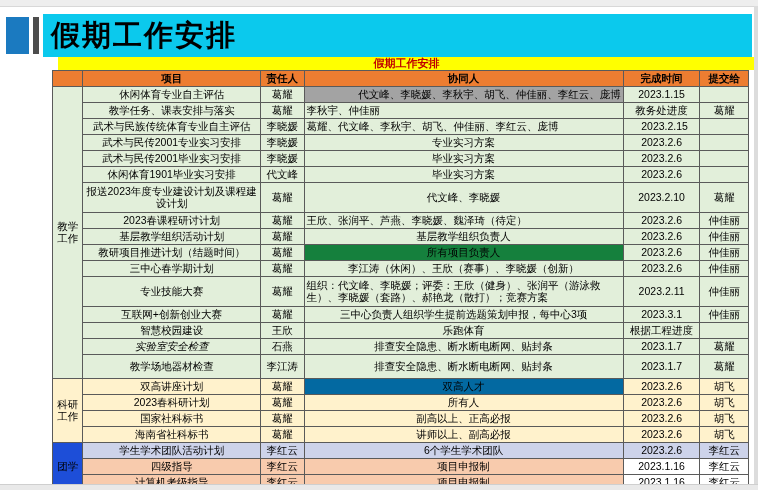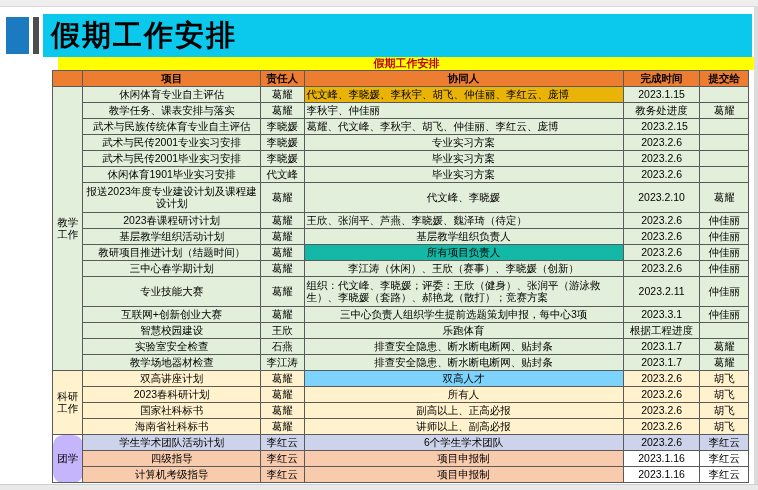--- a/index.html
+++ b/index.html
@@ -58,21 +58,21 @@
         <th>协同人</th>
         <th>完成时间</th>
         <th>提交给</th>
       </tr>
     </thead>
     <tbody>
         <tr style="height: 16px;">
           <td rowspan="16" class="section-cell" style="background: rgb(226, 239, 218);">教学<br>工作</td>
           <td style="background: rgb(226, 239, 218);">休闲体育专业自主评估</td>
           <td style="background: rgb(226, 239, 218);">葛耀</td>
-          <td style="background: #eab308; text-align: left;">代文峰、李晓媛、李秋宇、胡飞、仲佳丽、李红云、庞博</td>
+          <td style="background: #a3a3a3; text-align: right;">代文峰、李晓媛、李秋宇、胡飞、仲佳丽、李红云、庞博</td>
           <td style="background: rgb(226, 239, 218);">2023.1.15</td>
           <td style="background: rgb(226, 239, 218);"></td>
         </tr>
         <tr style="height: 16px;">
           <td style="background: rgb(226, 239, 218);">教学任务、课表安排与落实</td>
           <td style="background: rgb(226, 239, 218);">葛耀</td>
           <td style="background: rgb(226, 239, 218); text-align: left;">李秋宇、仲佳丽</td>
           <td style="background: rgb(226, 239, 218);">教务处进度</td>
           <td style="background: rgb(226, 239, 218);">葛耀</td>
         </tr>
@@ -121,21 +121,21 @@
         <tr style="height: 16px;">
           <td style="background: rgb(226, 239, 218);">基层教学组织活动计划</td>
           <td style="background: rgb(226, 239, 218);">葛耀</td>
           <td style="background: rgb(226, 239, 218);">基层教学组织负责人</td>
           <td style="background: rgb(226, 239, 218);">2023.2.6</td>
           <td style="background: rgb(226, 239, 218);">仲佳丽</td>
         </tr>
         <tr style="height: 16px;">
           <td style="background: rgb(226, 239, 218);">教研项目推进计划（结题时间）</td>
           <td style="background: rgb(226, 239, 218);">葛耀</td>
-          <td style="background: #14b8a6;">所有项目负责人</td>
+          <td style="background: #15803d;">所有项目负责人</td>
           <td style="background: rgb(226, 239, 218);">2023.2.6</td>
           <td style="background: rgb(226, 239, 218);">仲佳丽</td>
         </tr>
         <tr style="height: 16px;">
           <td style="background: rgb(226, 239, 218); text-align: center;">三中心春学期计划</td>
           <td style="background: rgb(226, 239, 218);">葛耀</td>
           <td style="background: rgb(226, 239, 218);">李江涛（休闲）、王欣（赛事）、李晓媛（创新）</td>
           <td style="background: rgb(226, 239, 218);">2023.2.6</td>
           <td style="background: rgb(226, 239, 218);">仲佳丽</td>
         </tr>
@@ -154,38 +154,38 @@
           <td style="background: rgb(226, 239, 218);">仲佳丽</td>
         </tr>
         <tr style="height: 16px;">
           <td style="background: rgb(226, 239, 218);">智慧校园建设</td>
           <td style="background: rgb(226, 239, 218);">王欣</td>
           <td style="background: rgb(226, 239, 218);">乐跑体育</td>
           <td style="background: rgb(226, 239, 218);">根据工程进度</td>
           <td style="background: rgb(226, 239, 218);"></td>
         </tr>
         <tr style="height: 16px;">
-          <td style="background: rgb(226, 239, 218);">实验室安全检查</td>
+          <td style="background: rgb(226, 239, 218); font-style: italic;">实验室安全检查</td>
           <td style="background: rgb(226, 239, 218);">石燕</td>
           <td style="background: rgb(226, 239, 218);">排查安全隐患、断水断电断网、贴封条</td>
           <td style="background: rgb(226, 239, 218);">2023.1.7</td>
           <td style="background: rgb(226, 239, 218);">葛耀</td>
         </tr>
-        <tr style="height: 16px;">
+        <tr style="height: 24px;">
           <td style="background: rgb(226, 239, 218);">教学场地器材检查</td>
           <td style="background: rgb(226, 239, 218);">李江涛</td>
           <td style="background: rgb(226, 239, 218);">排查安全隐患、断水断电断网、贴封条</td>
           <td style="background: rgb(226, 239, 218);">2023.1.7</td>
           <td style="background: rgb(226, 239, 218);">葛耀</td>
         </tr>
         <tr style="height: 16px;">
           <td rowspan="4" class="section-cell" style="background: rgb(255, 242, 204);">科研<br>工作</td>
           <td style="background: rgb(255, 242, 204);">双高讲座计划</td>
           <td style="background: rgb(255, 242, 204);">葛耀</td>
-          <td style="background: #7dd3fc;">双高人才</td>
+          <td style="background: #0369a1;">双高人才</td>
           <td style="background: rgb(255, 242, 204);">2023.2.6</td>
           <td style="background: rgb(255, 242, 204);">胡飞</td>
         </tr>
         <tr style="height: 16px;">
           <td style="background: rgb(255, 242, 204);">2023春科研计划</td>
           <td style="background: rgb(255, 242, 204);">葛耀</td>
           <td style="background: rgb(255, 242, 204);">所有人</td>
           <td style="background: rgb(255, 242, 204);">2023.2.6</td>
           <td style="background: rgb(255, 242, 204);">胡飞</td>
         </tr>
@@ -197,21 +197,21 @@
           <td style="background: rgb(255, 242, 204);">胡飞</td>
         </tr>
         <tr style="height: 16px;">
           <td style="background: rgb(255, 242, 204);">海南省社科标书</td>
           <td style="background: rgb(255, 242, 204);">葛耀</td>
           <td style="background: rgb(255, 242, 204);">讲师以上、副高必报</td>
           <td style="background: rgb(255, 242, 204);">2023.2.6</td>
           <td style="background: rgb(255, 242, 204);">胡飞</td>
         </tr>
         <tr style="height: 16px;">
-          <td rowspan="3" class="section-cell" style="background: #c4b5fd; border-radius: 10px;">团学</td>
+          <td rowspan="3" class="section-cell" style="background: #1d4ed8;">团学</td>
           <td style="background: rgb(205, 211, 234);">学生学术团队活动计划</td>
           <td style="background: rgb(205, 211, 234);">李红云</td>
           <td style="background: rgb(205, 211, 234);">6个学生学术团队</td>
           <td style="background: rgb(205, 211, 234);">2023.2.6</td>
           <td style="background: rgb(205, 211, 234);">李红云</td>
         </tr>
         <tr style="height: 16px;">
           <td style="background: rgb(248, 203, 173);">四级指导</td>
           <td style="background: rgb(248, 203, 173);">李红云</td>
           <td style="background: rgb(248, 203, 173);">项目申报制</td>

